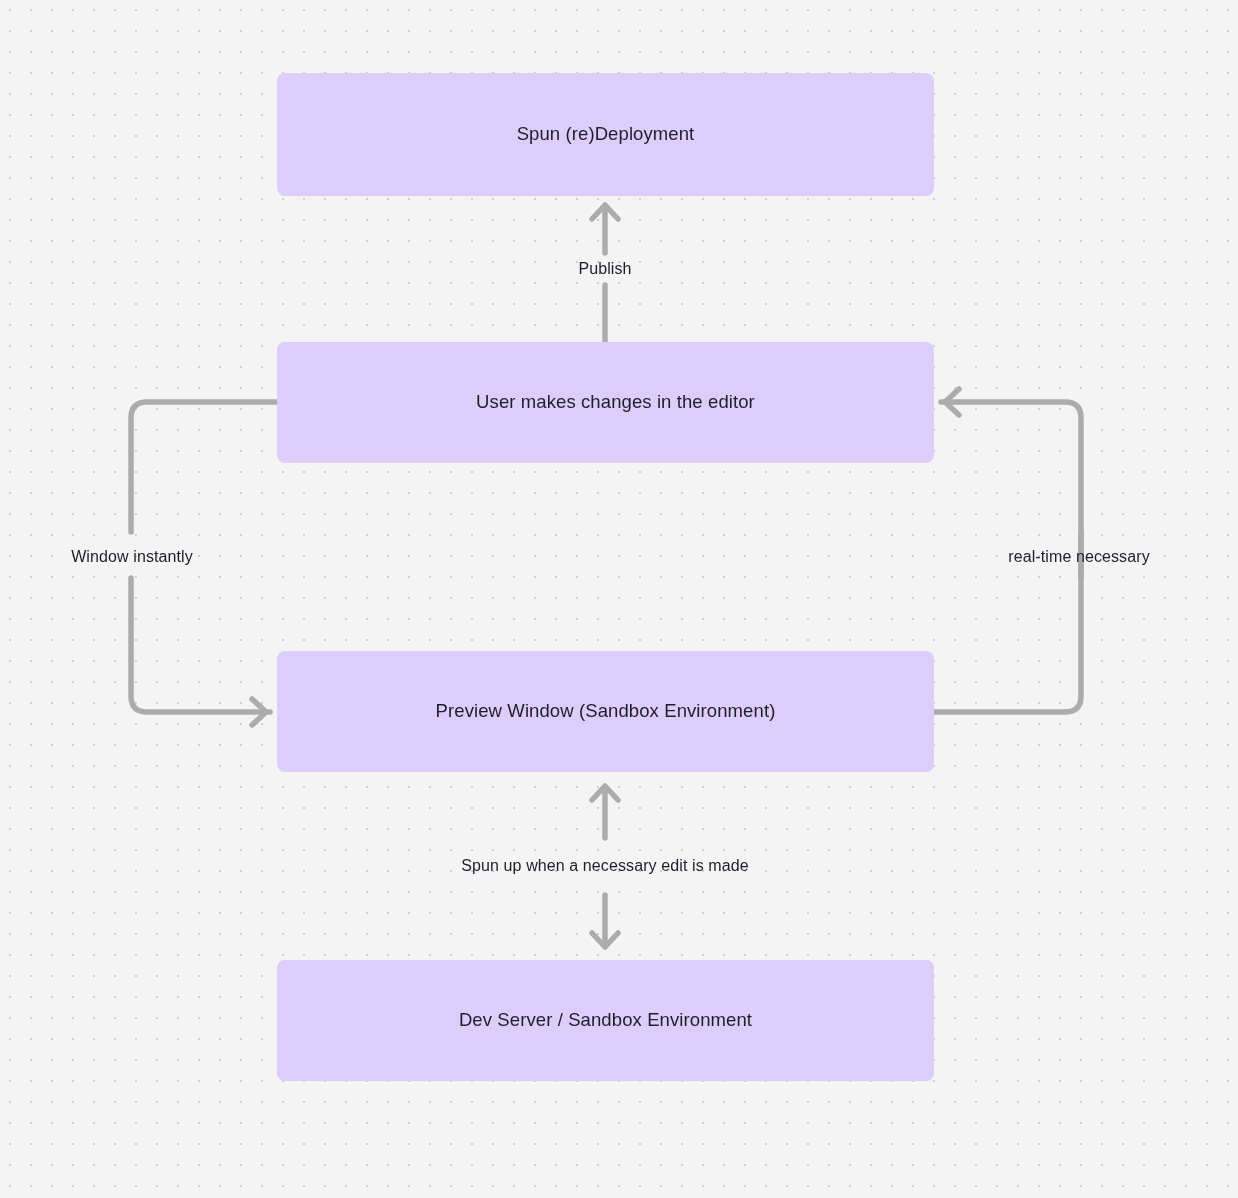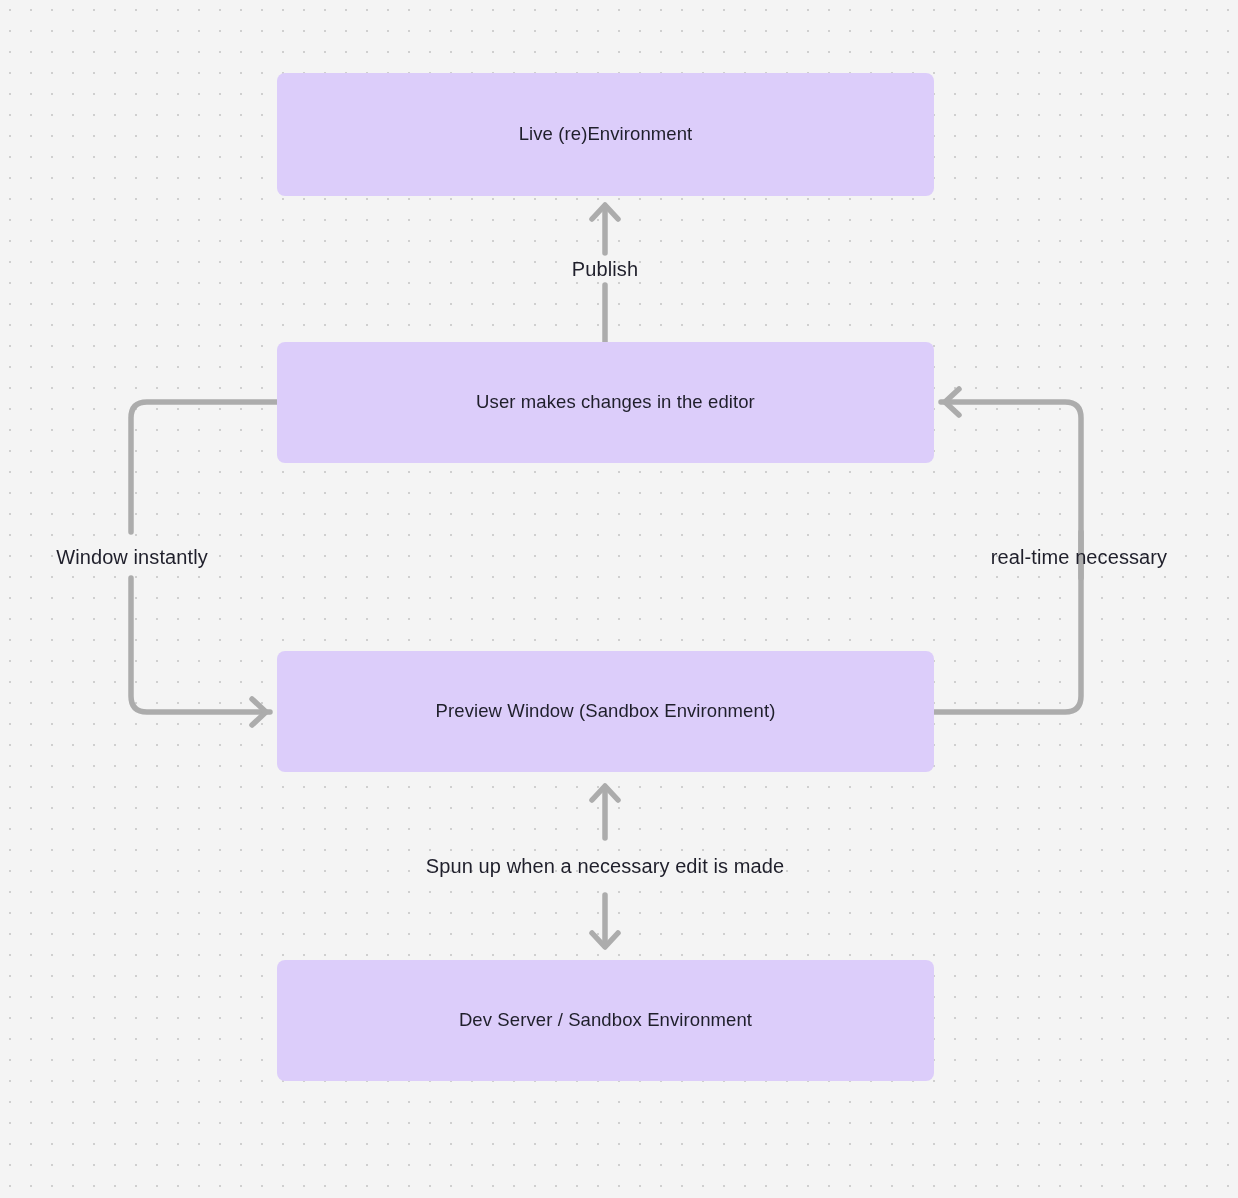--- a/index.html
+++ b/index.html
@@ -50,21 +50,21 @@
   }
 
   .node-label {
     display: block;
     padding: 0 16px;
   }
 
   .edge-label {
     position: absolute;
     color: #1f1f2b;
-    font-size: 20px;
+    font-size: 16px;
     letter-spacing: 0.1px;
     white-space: nowrap;
     line-height: 1;
     transform: translate(-50%, -50%);
   }
 
   
   #node-live     { left: 277px; top: 73px;  width: 657px; height: 123px; }
   #node-editor   { left: 277px; top: 342px; width: 657px; height: 121px; padding-left: 20px; }
   #node-preview  { left: 277px; top: 651px; width: 657px; height: 121px; }
@@ -100,21 +100,21 @@
         <path d="M 605 838 L 605 789"></path>
         <path d="M 592 800 L 605 786 L 618 800"></path>
         <path d="M 605 895 L 605 944"></path>
         <path d="M 592 933 L 605 947 L 618 933"></path>
       </g>
 
     </g>
   </svg>
 
   <div class="node" id="node-live">
-    <span class="node-label">Live (re)Environment</span>
+    <span class="node-label">Spun (re)Deployment</span>
   </div>
 
   <div class="node" id="node-editor">
     <span class="node-label">User makes changes in the editor</span>
   </div>
 
   <div class="node" id="node-preview">
     <span class="node-label">Preview Window (Sandbox Environment)</span>
   </div>
 

